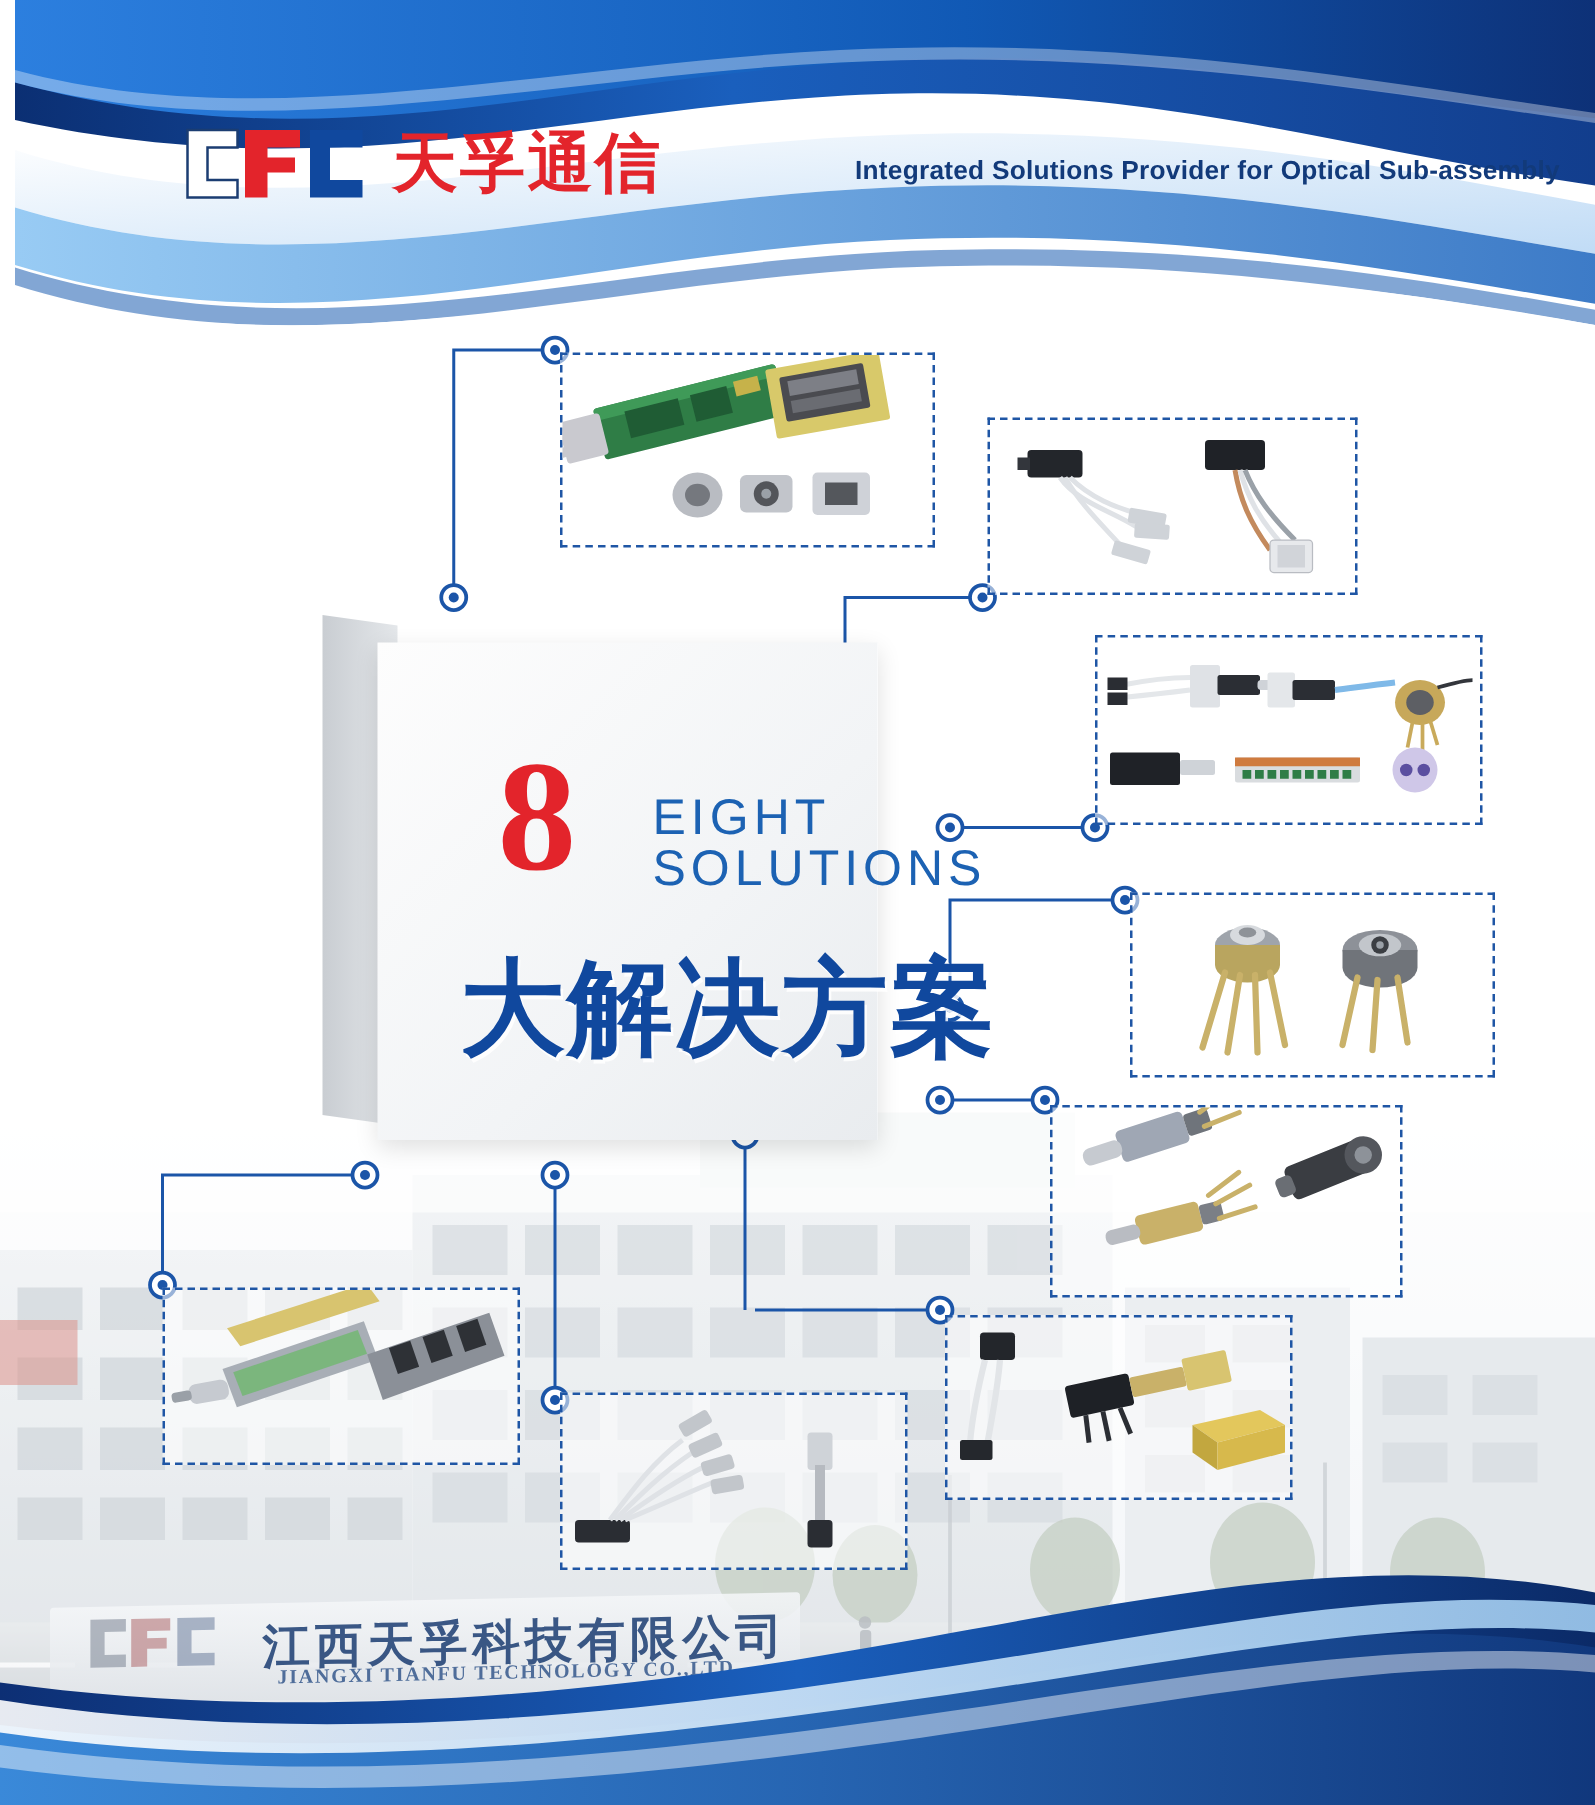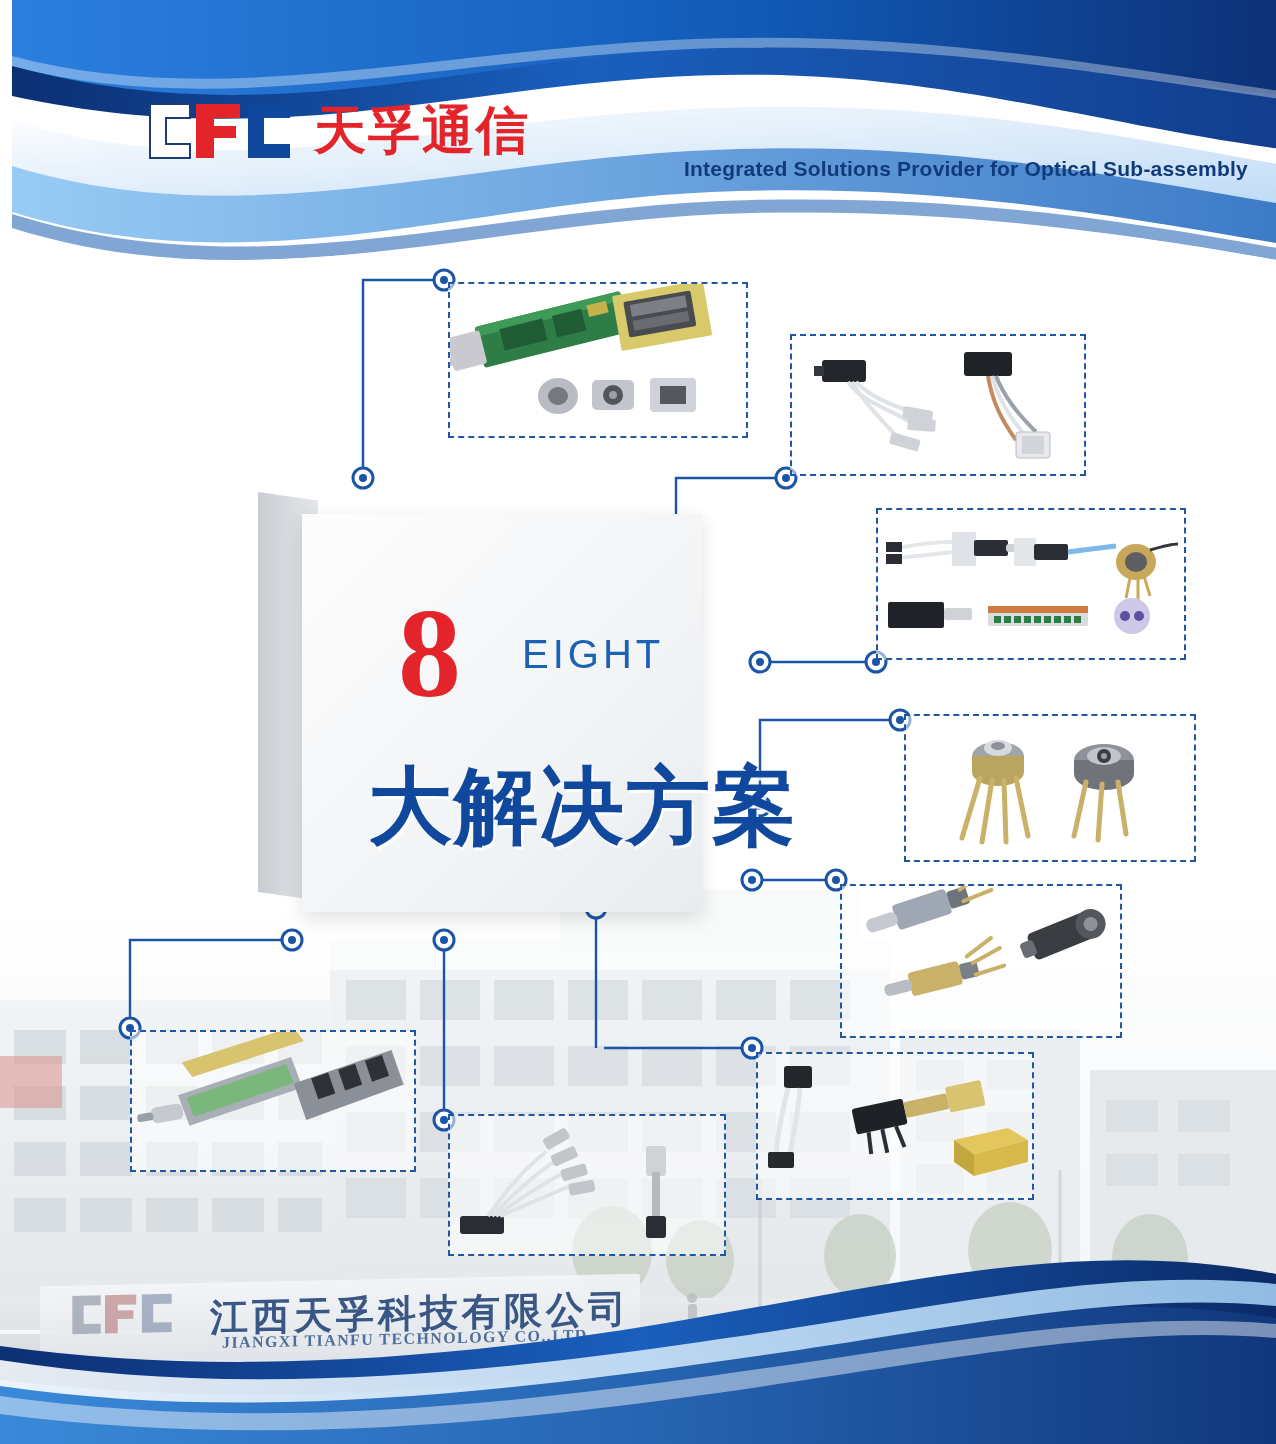--- a/index.html
+++ b/index.html
@@ -44,21 +44,20 @@
   }
   .tagline {
     position: absolute;
     left: 672px;
     top: 125px;
     font-size: 21px;
     font-weight: bold;
     color: #123a7a;
     letter-spacing: 0.2px;
     white-space: nowrap;
-    margin-top: 32px;
   }
 
   
   .factory {
     position: absolute;
     left: 0;
     top: 880px;
     width: 1276px;
     height: 480px;
     overflow: hidden;
@@ -702,20 +701,21 @@
       </g>
     </svg>
   </div>
 
   <div class="board">
     <div class="board-shadow"></div>
     <div class="board-face">
       <div class="big-eight">8</div>
       <div class="eight-words">
         <div>EIGHT</div>
+        <div>SOLUTIONS</div>
       </div>
       <div class="cn-title">大解决方案</div>
     </div>
   </div>
 
   <div class="sign"></div>
   <div class="sign-logo">
     <svg width="112" height="44" viewBox="0 0 152 62">
       <path d="M6,4 L46,4 L46,18 L22,18 L22,44 L46,44 L46,58 L6,58 Z" fill="#7c8594"></path>
       <path d="M52,4 L96,4 L96,18 L70,18 L70,26 L92,26 L92,38 L70,38 L70,58 L52,58 Z" fill="#b06a6d"></path>

